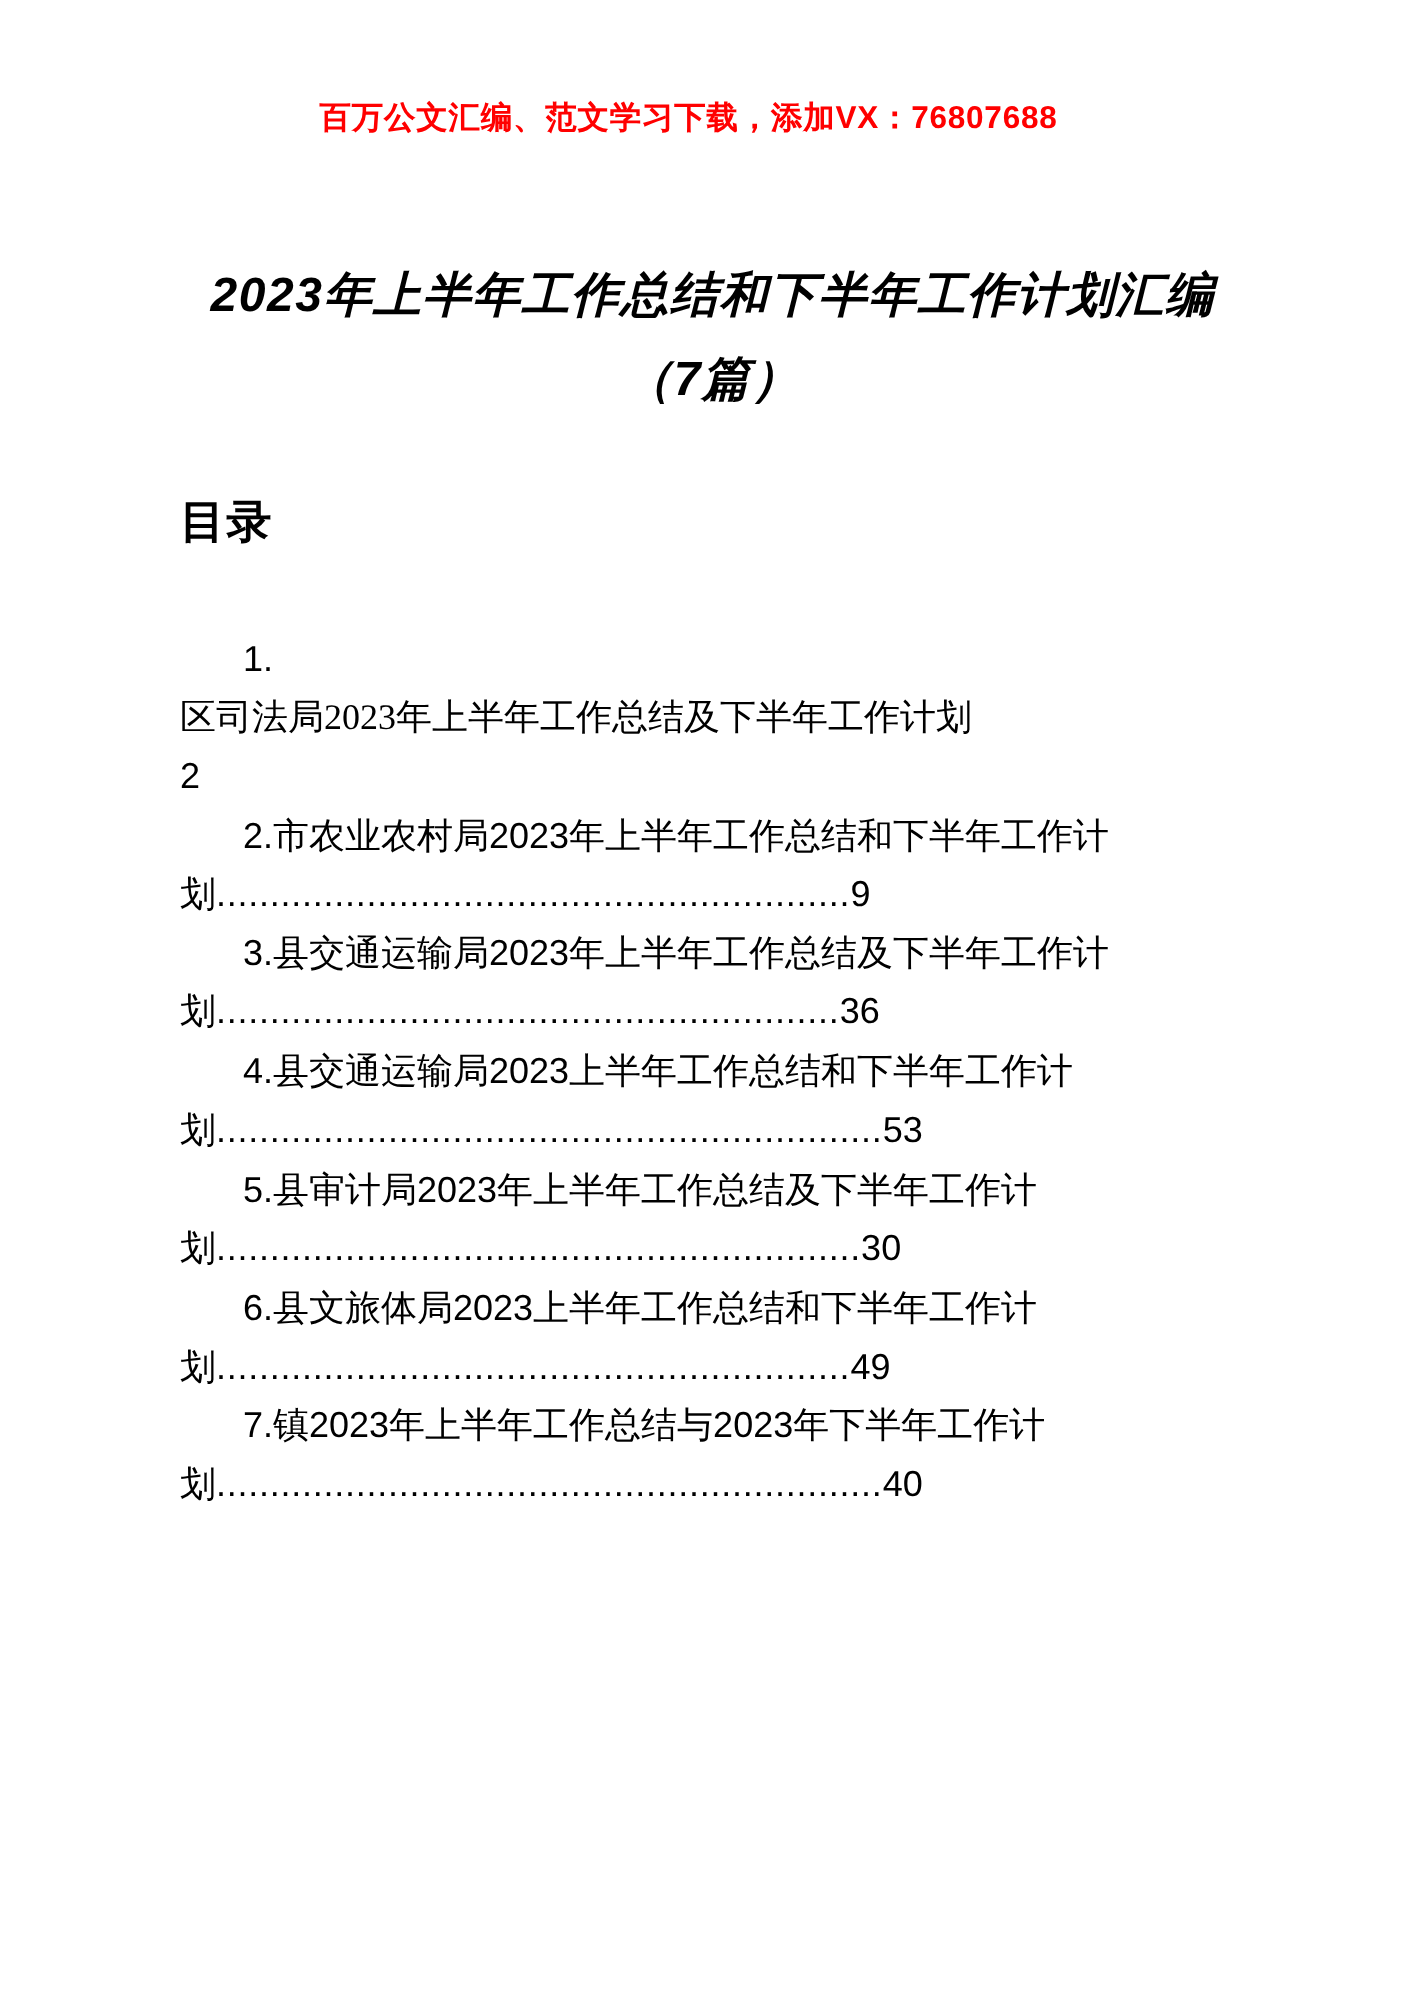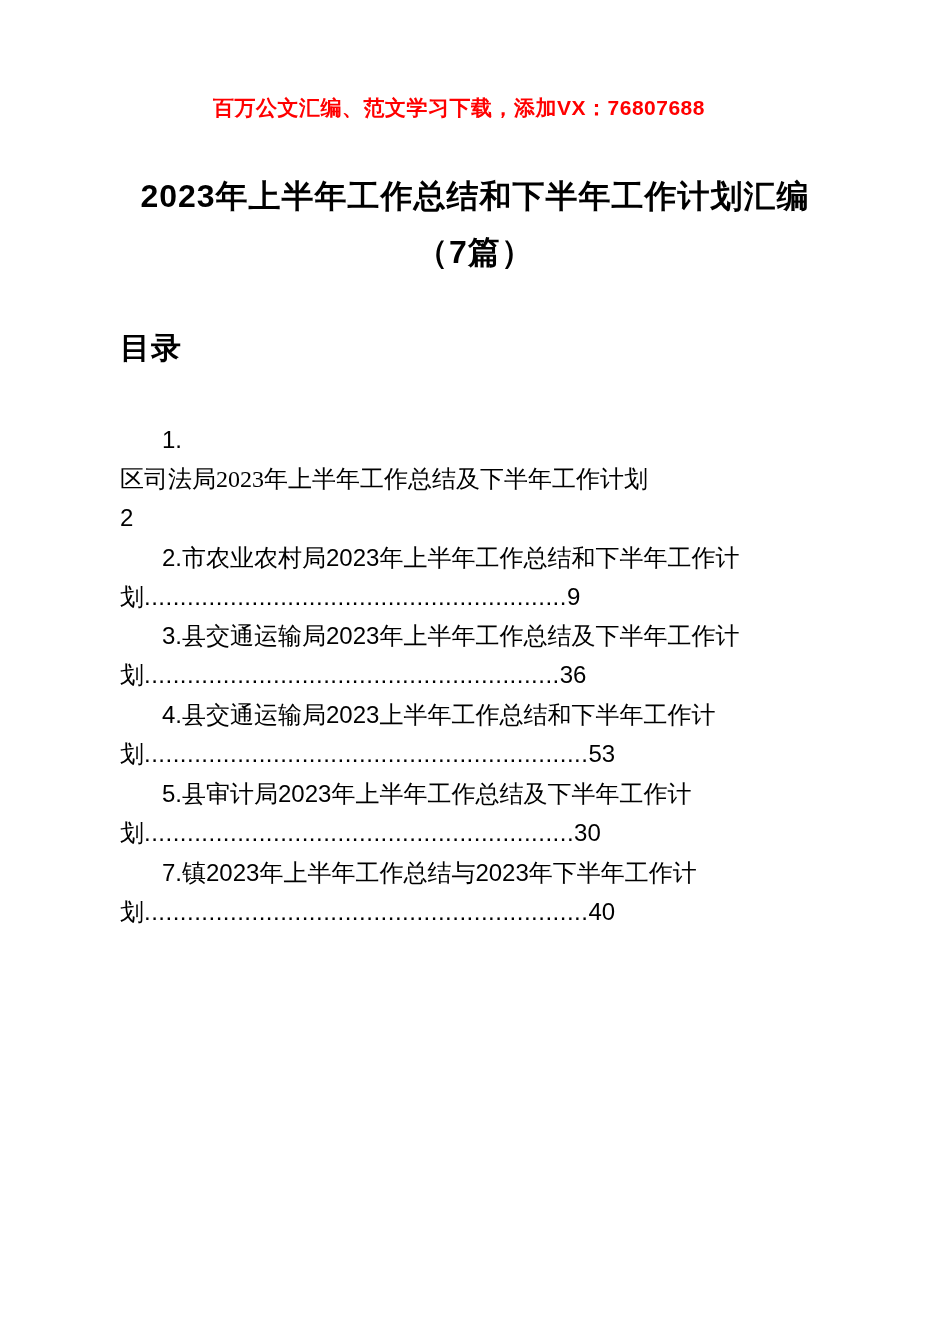--- a/index.html
+++ b/index.html
@@ -16,38 +16,39 @@
   }
   .page {
     position: relative;
     width: 950px;
     height: 1344px;
     box-sizing: border-box;
     padding: 0 120px;
   }
   .watermark {
     position: absolute;
-    top: 94px;
+    top: 64px;
     left: 0;
     width: 918px;
     text-align: center;
     color: #ff0000;
     font-size: 21px;
     font-weight: bold;
     letter-spacing: 0.5px;
     white-space: nowrap;
   }
   .doc-title {
     margin: 0;
     padding-top: 168px;
     text-align: center;
     font-size: 32px;
     font-weight: bold;
     line-height: 1.75;
     letter-spacing: 1px;
+    font-style: italic;
   }
   .toc-heading {
     margin: 0;
     padding-top: 48px;
     text-align: left;
     font-size: 30px;
     font-weight: bold;
     letter-spacing: 1px;
   }
   .toc {
@@ -100,19 +101,22 @@
     </div>
 
     <div class="toc-entry">
       <span>4.</span><span>县交通运输局2023上半年工作总结和下半年工作计划</span><span class="leader">..............................................................</span><span>53</span>
     </div>
 
     <div class="toc-entry">
       <span>5.</span><span>县审计局2023年上半年工作总结及下半年工作计划</span><span class="leader">............................................................</span><span>30</span>
     </div>
 
+    <div class="toc-entry">
+      <span>6.</span><span>县文旅体局2023上半年工作总结和下半年工作计划</span><span class="leader">...........................................................</span><span>49</span>
+    </div>
 
     <div class="toc-entry">
       <span>7.</span><span>镇2023年上半年工作总结与2023年下半年工作计划</span><span class="leader">..............................................................</span><span>40</span>
     </div>
 
   </div>
 </div>
 
 </body></html>

